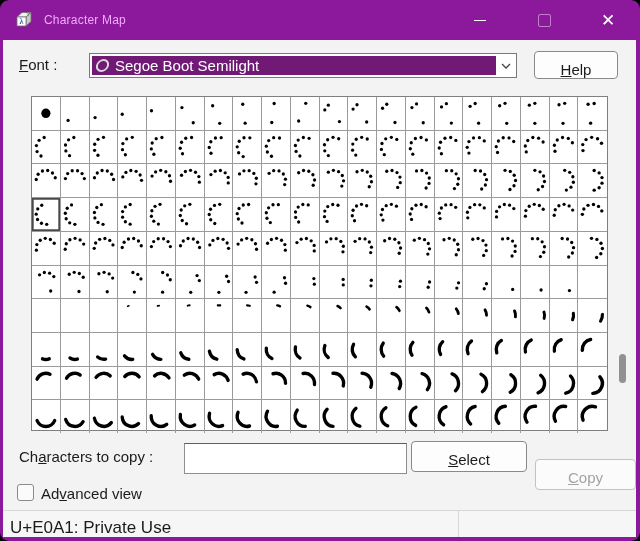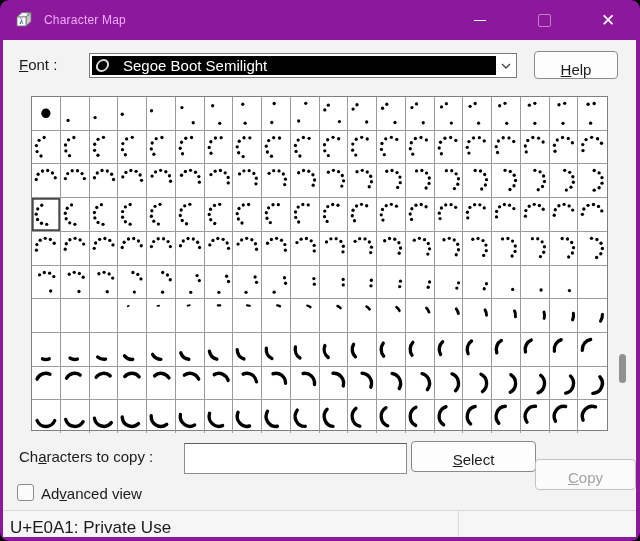--- a/index.html
+++ b/index.html
@@ -13,26 +13,26 @@
   .cap-btn{width:64px;display:flex;align-items:center;justify-content:center;color:#fff;font-size:15px;}
   .cap-btn.max span{display:block;width:11px;height:11px;border:1.5px solid rgba(255,255,255,.45);border-radius:2px;}
   .cap-btn.min span{display:block;width:12px;height:0;border-top:1.6px solid #fff;}
   .cap-btn.close{font-size:17px;}
   
   .body{position:absolute;top:40px;left:3px;right:4px;bottom:4px;background:#f3f3f3;}
   .label{position:absolute;font-size:15px;color:#1b1b1b;white-space:pre;}
   .label u, button u{text-decoration:underline;}
   #font-label{left:16px;top:16px;}
   .combo{position:absolute;left:86px;top:13px;width:428px;height:25px;background:#fff;border:1px solid #7a7a7a;box-sizing:border-box;display:flex;align-items:stretch;}
-  .combo-sel{flex:1;margin:2px 0 2px 2px;background:#000000;color:#fff;font-size:15px;display:flex;align-items:center;padding-left:4px;gap:14px;overflow:hidden;}
+  .combo-sel{flex:1;margin:2px 0 2px 2px;background:#701a75;color:#fff;font-size:15px;display:flex;align-items:center;padding-left:4px;gap:6px;overflow:hidden;}
   .ot-icon{display:inline-block;width:9px;height:9px;border:2px solid #d8d8d8;border-radius:50%;transform:skewX(-12deg);flex:0 0 auto;}
   .combo-arrow{width:20px;display:flex;align-items:center;justify-content:center;}
   .btn{position:absolute;background:#fdfdfd;border:1px solid #898989;border-radius:4px;font-size:15px;color:#1b1b1b;font-family:inherit;padding:9px;}
   #help-btn{left:531px;top:11px;width:84px;height:28px;}
-  #select-btn{left:408px;top:401px;width:125px;height:31px;}
+  #select-btn{left:408px;top:401px;width:116px;height:31px;}
   #copy-btn{left:532px;top:419px;width:101px;height:31px;color:#a3a3a3;border-color:#c2c2c2;background:#fbfbfb;}
   #copy-btn u{text-decoration-color:#a3a3a3;}
   
   #glyph-grid{position:absolute;left:28px;top:56px;width:577px;height:335px;background:#fff;border:1px solid #7f7f7f;box-sizing:border-box;display:grid;grid-template-columns:repeat(20,1fr);grid-template-rows:repeat(10,1fr);}
   .cell{border-right:1px solid #9b9b9b;border-bottom:1px solid #9b9b9b;box-sizing:border-box;}
   .cell:nth-child(20n){border-right:none;}
   .cell:nth-child(n+181){border-bottom:none;}
   .cell.sel{box-shadow:inset 0 0 0 1.7px #4a4a4a;}
   .cell svg{display:block;}
   #grid-scrollbar{position:absolute;left:616px;top:314px;width:7px;height:29px;background:#919191;border-radius:3.5px;}

